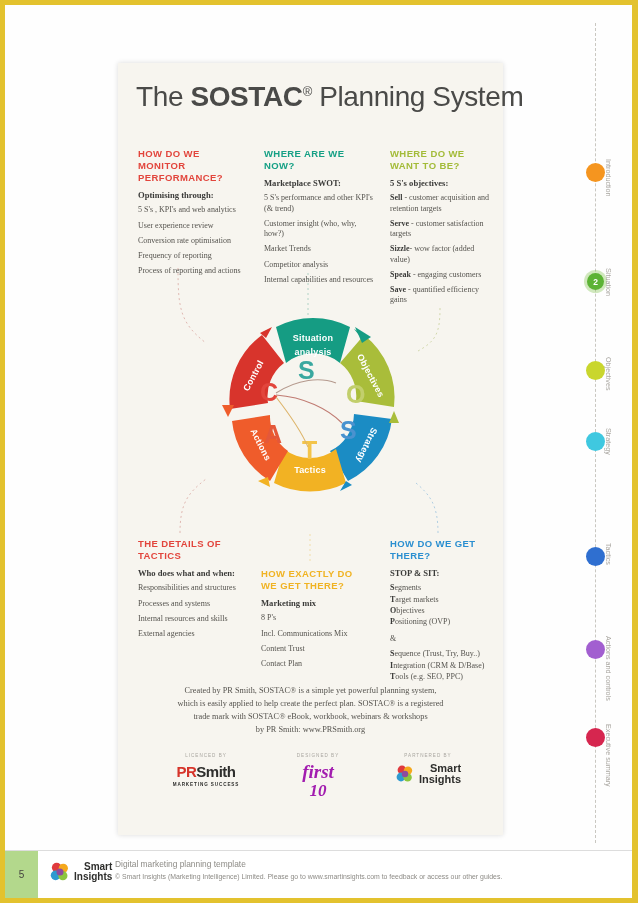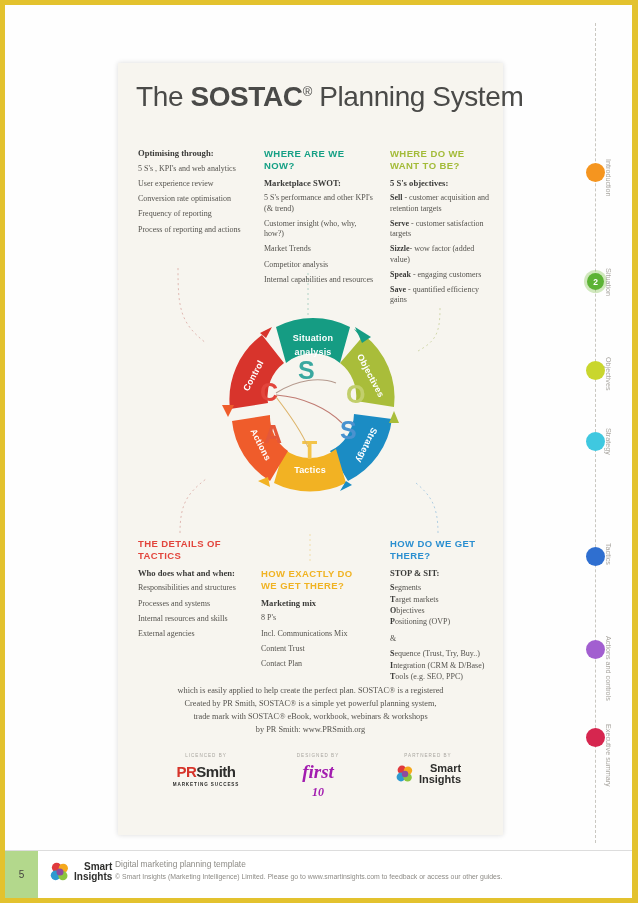--- a/index.html
+++ b/index.html
@@ -91,21 +91,21 @@
     font-size:4.6px;letter-spacing:1px;color:#a9a6a0;text-transform:uppercase;margin-bottom:5px;
   }
   #logo-prsmith{left:8px;top:0;width:120px;}
   #logo-first10{left:130px;top:0;width:100px;}
   #logo-smart{left:235px;top:0;width:110px;}
 
   .prsmith-name{font-family:"Liberation Sans", sans-serif;font-weight:bold;font-size:15px;color:#d6342a;letter-spacing:-.5px;}
   .prsmith-name .blk{color:#2e2e2c;}
   .prsmith-tag{font-family:"Liberation Sans", sans-serif;font-size:4.6px;font-weight:bold;letter-spacing:.9px;color:#2e2e2c;margin-top:2px;}
   .first10{font-family:"Liberation Serif", serif;font-style:italic;font-weight:bold;font-size:19px;color:#a21caf;line-height:.95;}
-  .first10 small{font-size:12px;}
+  .first10 small{font-size:17px;}
   .smart-wrap{display:flex;align-items:center;justify-content:center;gap:4px;}
   .smart-txt{font-family:"Liberation Sans", sans-serif;font-weight:bold;font-size:11px;color:#2e2e2c;line-height:1.02;text-align:right;}
 
   
   .rail{position:absolute;left:568px;top:18px;width:64px;height:820px;}
   .rail-line{position:absolute;left:22px;top:0;width:0;height:820px;border-left:1px dashed #c9c7c1;}
   .rail-item{position:absolute;left:0;width:64px;height:24px;}
   .rail-dot{position:absolute;left:13px;top:0;width:19px;height:19px;border-radius:50%;}
   .rail-dot.active{width:17px;height:17px;left:14px;top:1px;box-shadow:0 0 0 3px rgba(124,193,69,.35);}
   .rail-dot .num{
@@ -163,20 +163,21 @@
         </g>
         <g fill="none" stroke="#f0d79b" stroke-width="0.8" stroke-dasharray="2,3">
           <path d="M192 498 L192 470"></path>
         </g>
         <g fill="none" stroke="#9ec4de" stroke-width="0.8" stroke-dasharray="2,3">
           <path d="M320 470 C320 442, 312 432, 298 420"></path>
         </g>
       </svg>
 
       <div class="col" id="col-monitor">
+        <h3 class="c-red">HOW DO WE MONITOR PERFORMANCE?</h3>
         <div class="sub">Optimising through:</div>
         <ul>
           <li>5 S's , KPI's and web analytics</li>
           <li>User experience review</li>
           <li>Conversion rate optimisation</li>
           <li>Frequency of reporting</li>
           <li>Process of reporting and actions</li>
         </ul>
       </div>
 
@@ -314,22 +315,22 @@
         </ul>
         <div class="amp" style="font-size:8px;color:#55534e;margin:7px 0 6px 0;">&amp;</div>
         <ul class="tight">
           <li><b>S</b><span>equence (Trust, Try, Buy..)</span></li>
           <li><b>I</b><span>ntegration (CRM &amp; D/Base)</span></li>
           <li><b>T</b><span>ools (e.g. SEO, PPC)</span></li>
         </ul>
       </div>
 
       <div class="credit">
+        <div>Created by PR Smith, SOSTAC® is a simple yet powerful planning system,</div>
         <div>which is easily applied to help create the perfect plan. SOSTAC® is a registered</div>
-        <div>Created by PR Smith, SOSTAC® is a simple yet powerful planning system,</div>
         <div>trade mark with SOSTAC® eBook, workbook, webinars &amp; workshops</div>
         <div>by PR Smith: www.PRSmith.org</div>
       </div>
 
       <div class="logos">
         <div class="logo-box" id="logo-prsmith">
           <div class="logo-cap">LICENCED BY</div>
           <div class="prsmith-name"><span>PR</span><span class="blk">Smith</span></div>
           <div class="prsmith-tag">MARKETING SUCCESS</div>
         </div>

